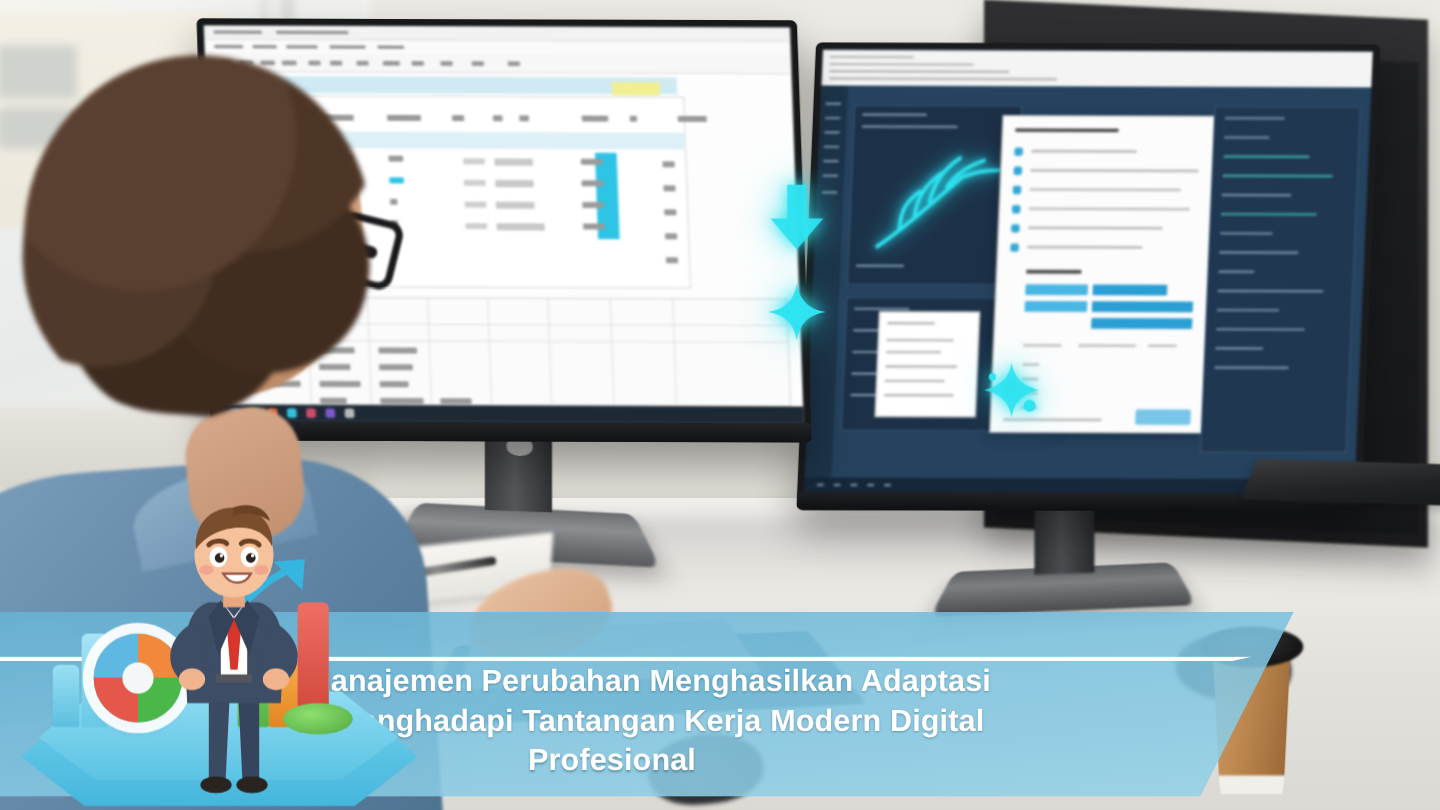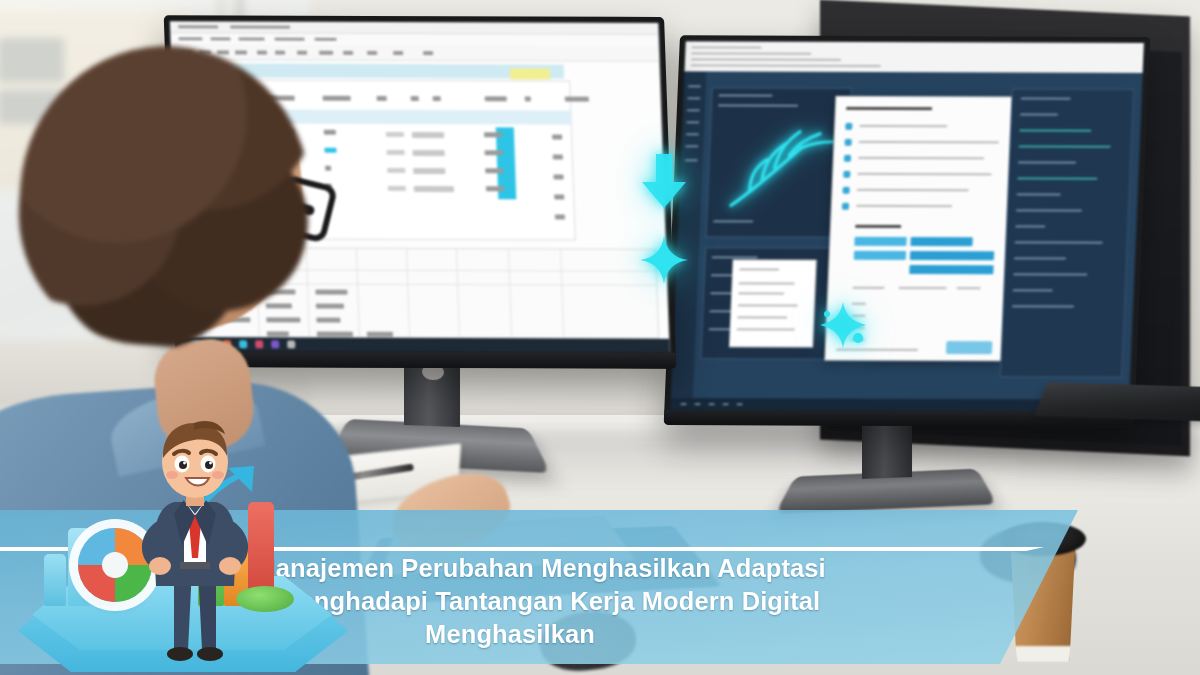--- a/index.html
+++ b/index.html
@@ -633,21 +633,21 @@
   </div>
 
   <div class="banner-clip">
     <div class="banner-fill"></div>
   </div>
   <div class="banner-rule"></div>
 
   <div class="title">
     <span>Skill Manajemen Perubahan Menghasilkan Adaptasi</span>
     <span>Cepat Menghadapi Tantangan Kerja Modern Digital</span>
-    <span>Menghasilkan</span>
+    <span>Profesional</span>
   </div>
 
   <div class="illus">
     <div class="ill-platform"></div>
     <div class="ill-platform2"></div>
 
     <div class="ill-bar" style="left:34px;top:146px;width:22px;height:52px;background:linear-gradient(180deg,#9adff3,#5cc0e0);"></div>
     <div class="ill-bar" style="left:58px;top:120px;width:22px;height:78px;background:linear-gradient(180deg,#a8e4f6,#68c9e6);"></div>
     <div class="ill-bar" style="left:82px;top:136px;width:22px;height:62px;background:linear-gradient(180deg,#93dcf2,#51b9dc);"></div>
     <div class="ill-bar" style="left:106px;top:154px;width:22px;height:44px;background:linear-gradient(180deg,#b0e7f8,#6ecbe8);"></div>

